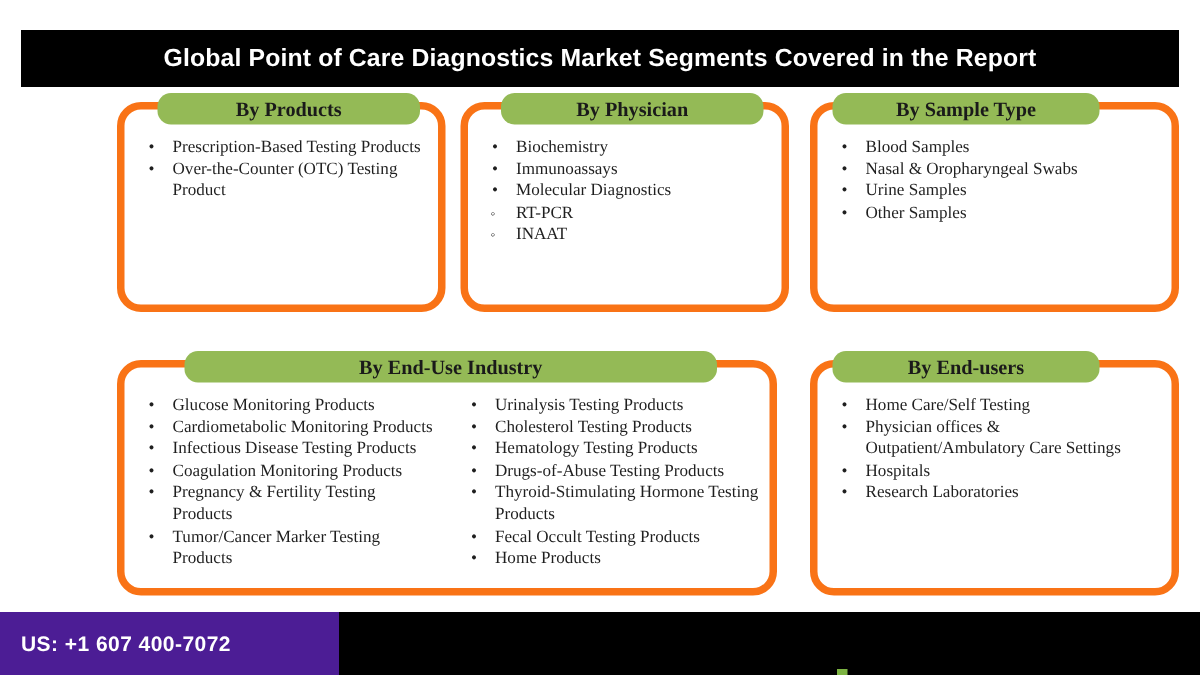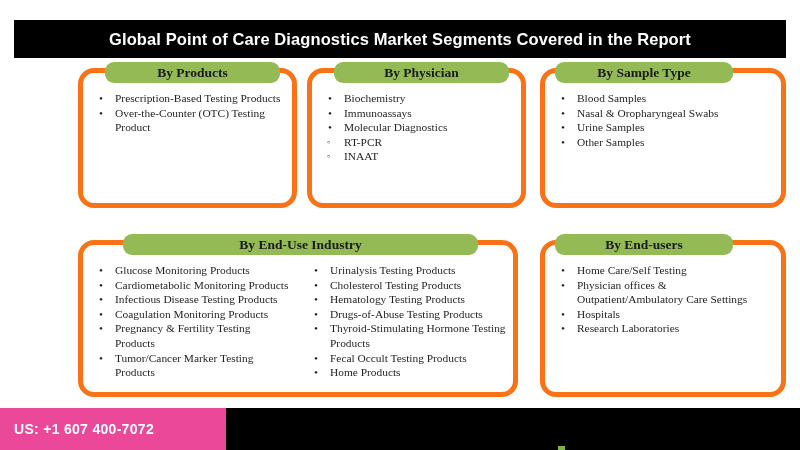--- a/index.html
+++ b/index.html
@@ -110,21 +110,21 @@
     width: 800px;
     height: 42px;
     background: #000000;
   }
   .footer-phone-block {
     position: absolute;
     left: 0;
     top: 0;
     width: 226px;
     height: 42px;
-    background: #ec4899;
+    background: #4c1d95;
     display: flex;
     align-items: center;
   }
   .footer-phone-text {
     color: #ffffff;
     font-family: "Liberation Sans", sans-serif;
     font-weight: bold;
     font-size: 14px;
     letter-spacing: 0.3px;
     padding-left: 14px;

